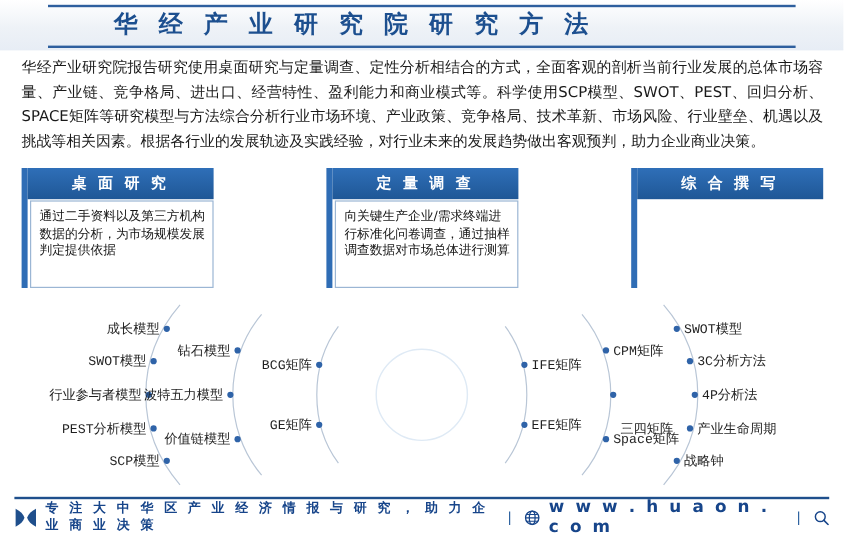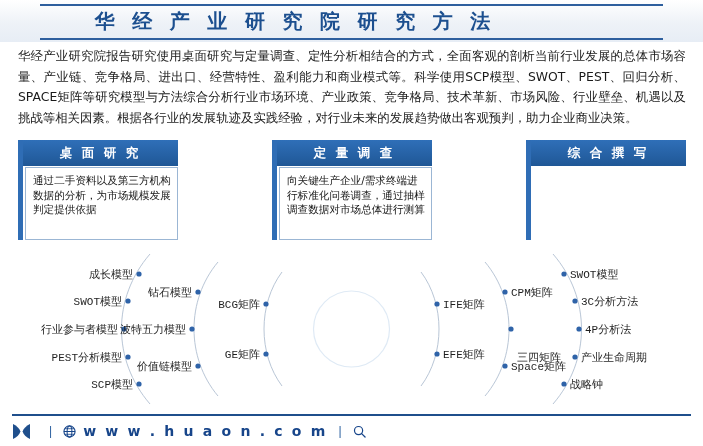--- a/index.html
+++ b/index.html
@@ -218,20 +218,21 @@
   </div>
 
 
   <div class="footer">
     <div class="footer-rule"></div>
     <div class="footer-inner">
       <svg class="logo-mark" viewBox="0 0 19 17">
         <path d="M1,1 C5,3 7.5,5.5 8.4,8.5 C7.5,11.5 5,14 1,16 Z" fill="#1f4f8c"></path>
         <path d="M18,1 C14,3 11.5,5.5 10.6,8.5 C11.5,11.5 14,14 18,16 Z" fill="#1f4f8c"></path>
       </svg>
+      <span class="foot-tag">专 注 大 中 华 区 产 业 经 济 情 报 与 研 究 ， 助 力 企 业 商 业 决 策</span>
       <span class="foot-div">|</span>
       <svg class="globe-icon" viewBox="0 0 14 14">
         <circle cx="7" cy="7" r="6" fill="none" stroke="#17458a" stroke-width="1.2"></circle>
         <ellipse cx="7" cy="7" rx="2.6" ry="6" fill="none" stroke="#17458a" stroke-width="1.1"></ellipse>
         <line x1="1" y1="7" x2="13" y2="7" stroke="#17458a" stroke-width="1.1"></line>
         <line x1="2" y1="4" x2="12" y2="4" stroke="#17458a" stroke-width="0.9"></line>
         <line x1="2" y1="10" x2="12" y2="10" stroke="#17458a" stroke-width="0.9"></line>
       </svg>
       <span class="foot-url">w w w . h u a o n . c o m</span>
       <span class="foot-div">|</span>

